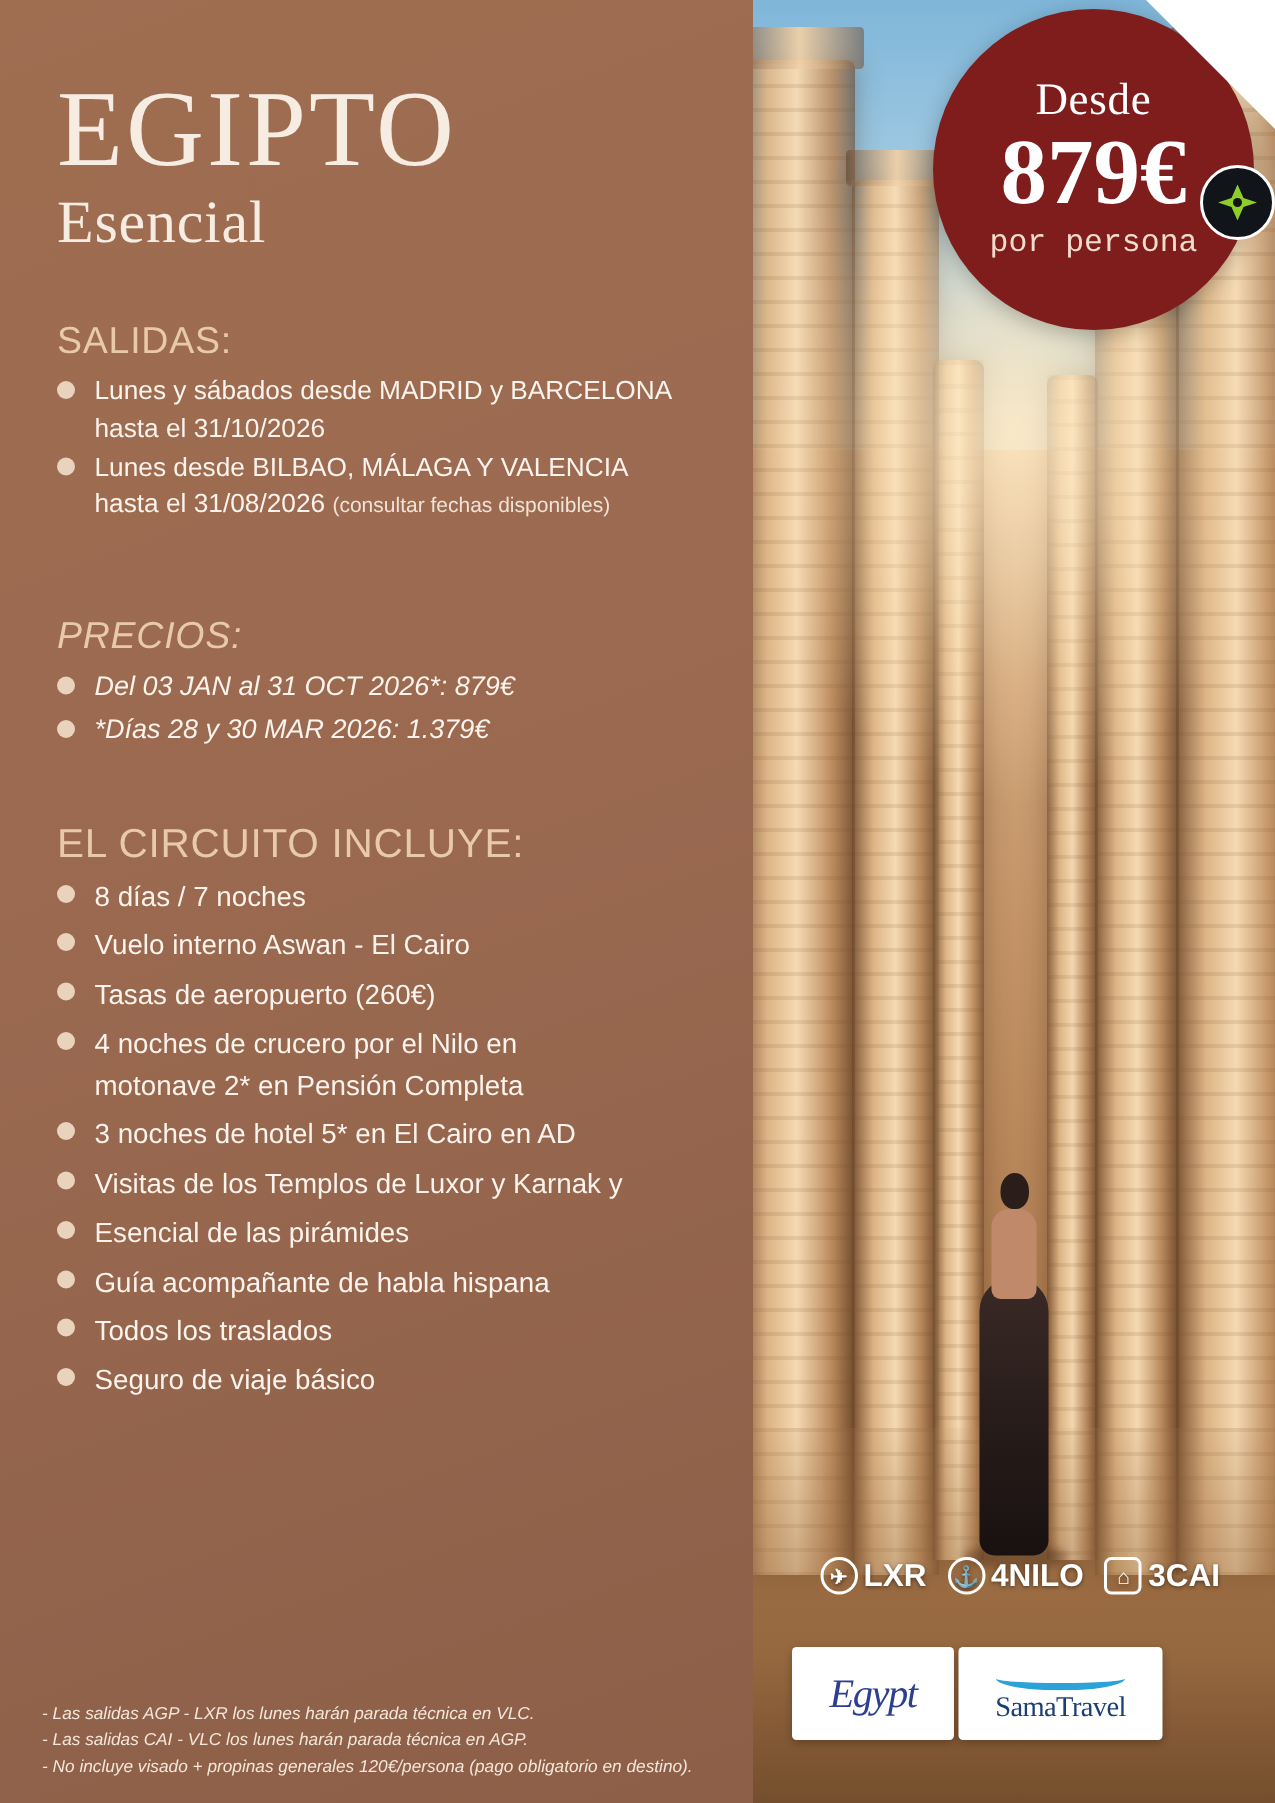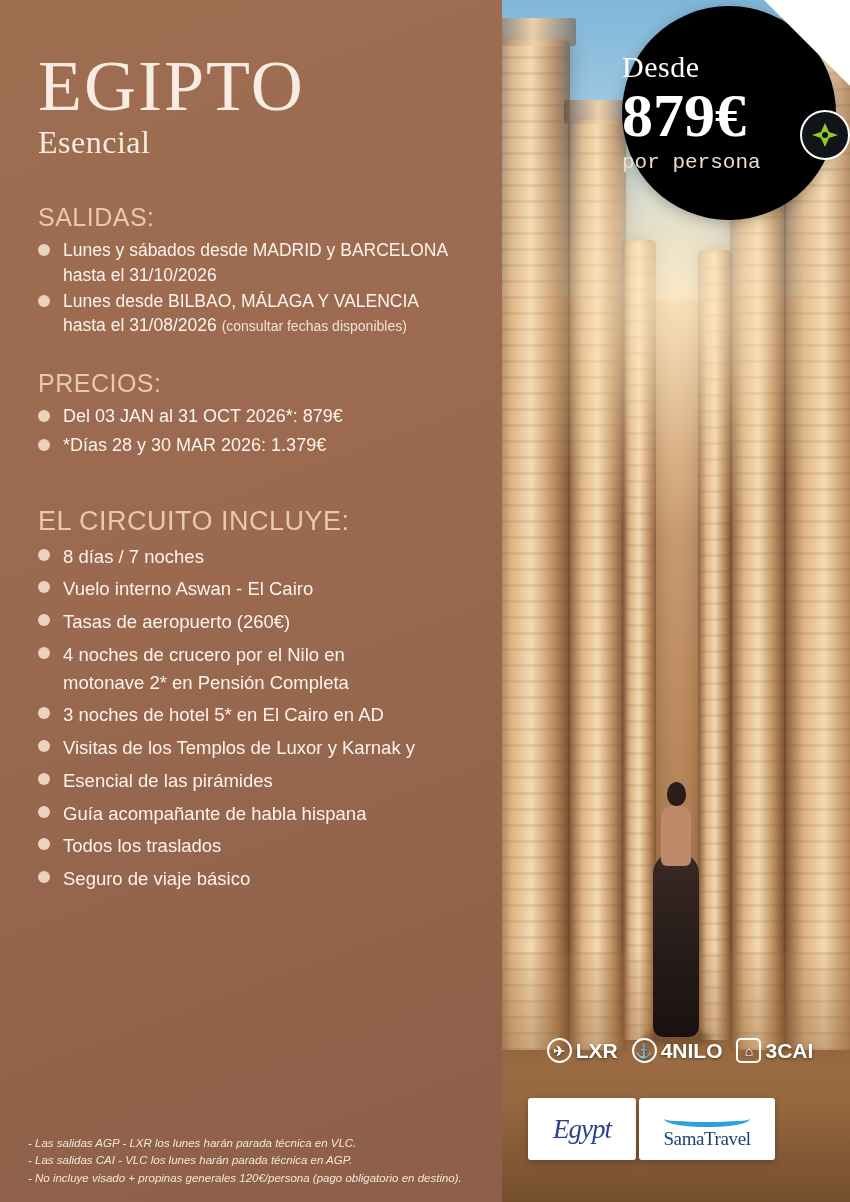--- a/index.html
+++ b/index.html
@@ -28,21 +28,21 @@
   .title-main {
     font-family: "Liberation Serif", serif;
     font-size: 72px;
     letter-spacing: 2px;
     color: #f6ece2;
     line-height: 0.95;
     font-weight: 400;
   }
   .title-sub {
     font-family: "Liberation Serif", serif;
-    font-size: 32px;
+    font-size: 40px;
     color: #f6ece2;
     margin-top: 4px;
     font-weight: 400;
     letter-spacing: 0.5px;
   }
 
   .section-head {
     color: #e8c9a8;
     font-size: 25px;
     letter-spacing: 0.5px;
@@ -63,21 +63,21 @@
     position: absolute;
     left: 0; top: 6px;
     width: 12px; height: 12px;
     border-radius: 50%;
     background: #e9d3bd;
   }
   .bullets li .cont { display: block; padding-left: 0; }
   .small-note { font-size: 14px; color: #f0e2d5; }
 
   .sec-salidas { margin-top: 42px; }
-  .sec-precios { margin-top: 32px; }
+  .sec-precios { margin-top: 63px; font-style: italic; }
   .sec-precios .bullets li { font-size: 18px; margin-bottom: 4px; }
   .sec-incluye { margin-top: 48px; }
   .sec-incluye .bullets li { font-size: 18.5px; line-height: 1.5; margin-bottom: 5px; }
 
   .footnotes {
     position: absolute;
     left: 28px; bottom: 14px;
     width: 460px;
     font-size: 11.5px;
     font-style: italic;
@@ -150,22 +150,23 @@
     border-radius: 50%;
     filter: blur(3px);
   }
 
   
   .badge {
     position: absolute;
     right: 14px; top: 6px;
     width: 214px; height: 214px;
     border-radius: 50%;
-    background: #000000;
+    background: #7f1d1d;
     color: #fff;
+    text-align: center;
     box-shadow: 0 3px 14px rgba(0,0,0,.25);
   }
   .badge .desde {
     font-family: "Liberation Serif", serif;
     font-size: 30px;
     margin-top: 44px;
     letter-spacing: 0.5px;
   }
   .badge .price {
     font-family: "Liberation Serif", serif;

